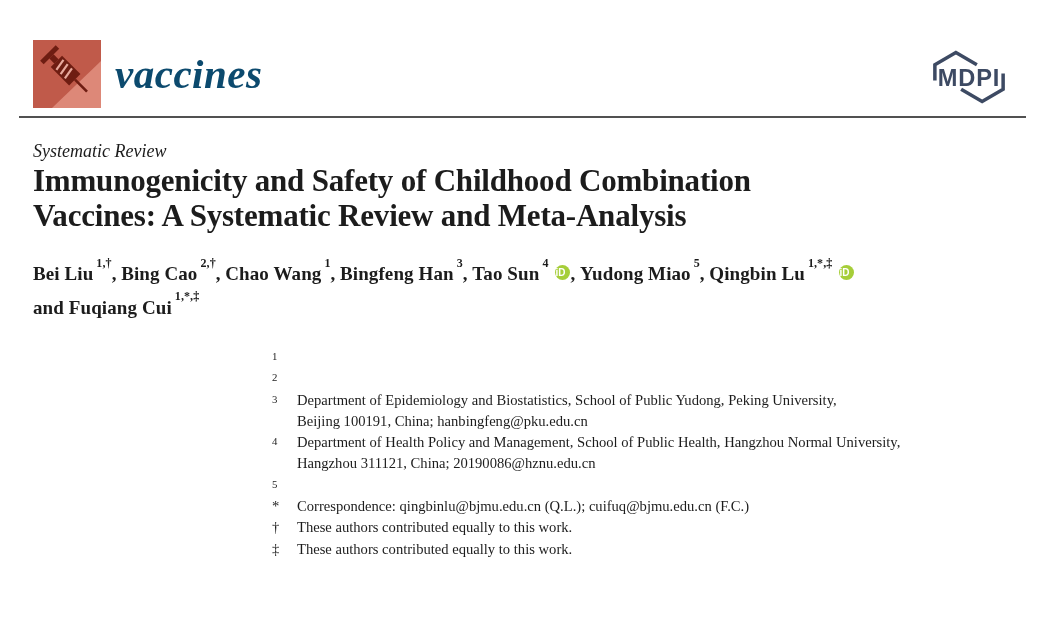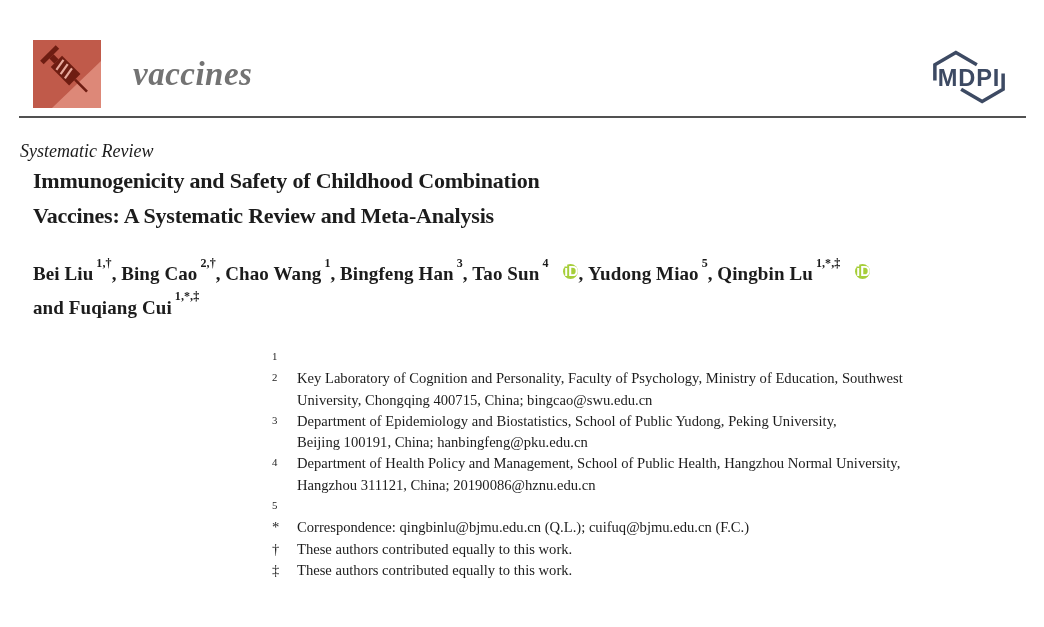--- a/index.html
+++ b/index.html
@@ -10,56 +10,56 @@
     position:relative;
   }
 
   
   .header {
     position:absolute; left:33px; top:40px; width:978px; height:68px;
     display:flex; align-items:center;
   }
   .logo-square { width:68px; height:68px; flex:none; }
   .journal-name {
-    font-style:italic; font-weight:600; font-size:33px;
-    color:#737373; margin-left:32px; letter-spacing:0.5px;
+    font-style:italic; font-weight:600; font-size:41px;
+    color:#0c4a6e; margin-left:14px; letter-spacing:0.5px;
   }
   .mdpi-wrap { margin-left:auto; margin-top:10px;text-align:center; }
 
   .top-rule {
     position:absolute; left:19px; top:116px; width:1007px; height:0;
     border-top:2px solid #515151;
   }
 
   
   .article-type {
-    position:absolute; left:20px; top:141px;
+    position:absolute; left:33px; top:141px;
     font-style:italic; font-size:18px; white-space:nowrap;
   }
   .title {
     position:absolute; left:33px; top:163px;
-    font-weight:bold; font-size:22px; line-height:35px;
+    font-weight:bold; font-size:31px; line-height:35px;
     letter-spacing:-0.2px; white-space:nowrap;
   }
   .authors {
     position:absolute; left:33px; top:255px;
     font-weight:bold; font-size:19px; line-height:29px;
     letter-spacing:0.1px; white-space:nowrap;
   }
   .asup {
     font-size:12px; font-weight:bold;
     position:relative; top:-6px; margin-left:3px;
   }
   .sep { letter-spacing:normal; }
   .orcid {
     display:inline-block; width:15px; height:15px; border-radius:50%;
     background:#a6ce39; color:#ffffff;
     font-family:"Liberation Sans", sans-serif; font-style:normal;
-    font-size:14px; font-weight:bold; text-align:right; line-height:15px;
-    vertical-align:4px; margin-left:15px; cursor:pointer;
+    font-size:10px; font-weight:bold; text-align:left; line-height:15px;
+    vertical-align:4px; margin-left:7px; cursor:pointer;
   }
 
   
   .affiliations {
     position:absolute; left:272px; top:347px; width:714px;
     font-size:14.6px; line-height:21.3px;
   }
   .aff-row { display:flex; }
   .aff-marker { width:25px; flex:none; }
   .aff-marker.num {
@@ -116,24 +116,20 @@
 </div>
 
 <div class="affiliations">
 
   <div class="aff-row">
     <span class="aff-marker num">1</span>
   </div>
 
   <div class="aff-row">
     <span class="aff-marker num">2</span>
-    <span>
-      <span class="aff-line">Key Laboratory of Cognition and Personality, Faculty of Psychology, Ministry of Education, Southwest</span>
-      <span class="aff-line">University, Chongqing 400715, China; bingcao@swu.edu.cn</span>
-    </span>
   </div>
 
   <div class="aff-row">
     <span class="aff-marker num">3</span>
     <span>
       <span class="aff-line">Department of Epidemiology and Biostatistics, School of Public Yudong, Peking University,</span>
       <span class="aff-line">Beijing 100191, China; hanbingfeng@pku.edu.cn</span>
     </span>
   </div>
 

